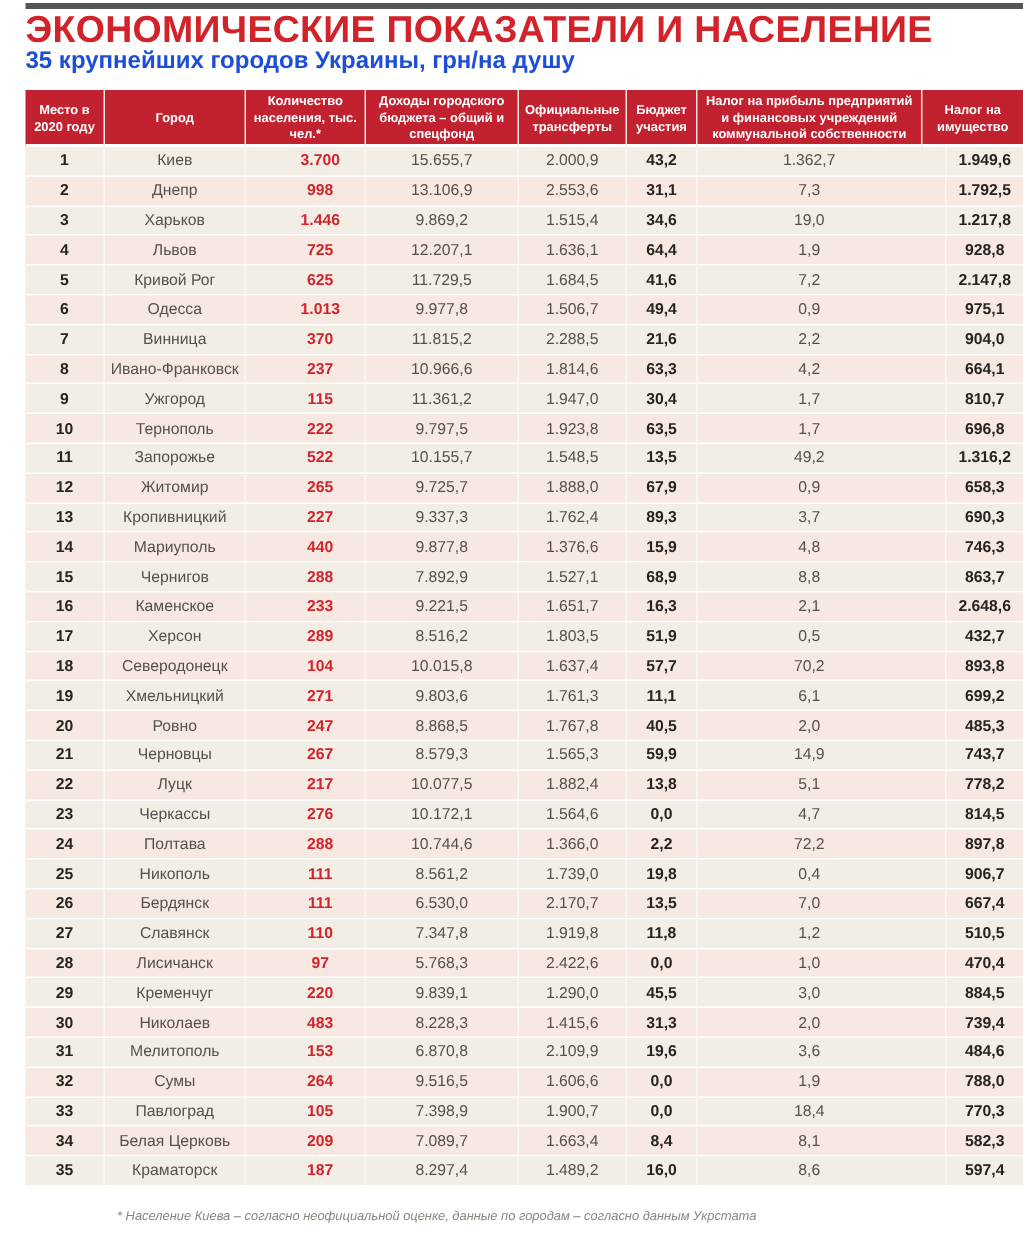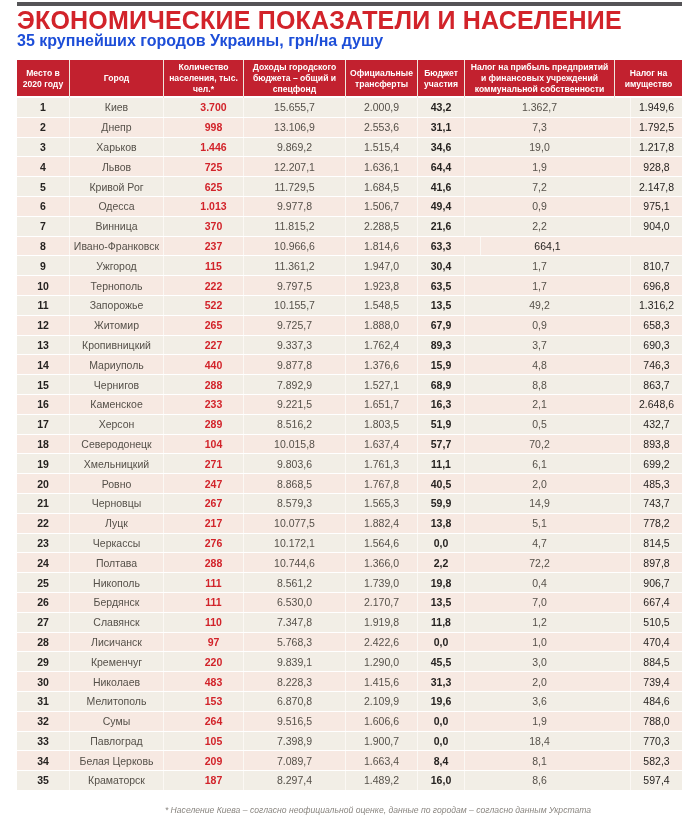--- a/index.html
+++ b/index.html
@@ -39,24 +39,24 @@
   .td {
     display: flex; align-items: center; justify-content: center; text-align: center;
     font-size: 10.5px; color: #555049; border-left: 1px solid #fbf8f4;
     overflow: hidden; white-space: nowrap;
   }
   .td:first-child { border-left: none; }
   .td.c0 { font-weight: bold; color: #262321; }
   .td.c1 { color: #555049; }
   .td.c2 { font-weight: bold; color: #d2232a; padding-left: 20px; }
   .td.c5 { font-weight: bold; color: #262321; }
-  .td.c7 { font-weight: normal; color: #262321; margin-left: 16px; }
+  .td.c7 { font-weight: bold; color: #262321; margin-left: 16px; }
   .footnote {
     position: absolute; right: 4px; top: 805px; width: 600px;
-    font-size: 8.6px; font-style: italic; color: #8a8680; text-align: center;
+    font-size: 8.6px; font-style: italic; color: #8a8680; text-align: left;
   }
 </style>
 </head>
 <body>
 
 <div class="page">
   <div class="top-bar"></div>
   <h1 class="page-title">ЭКОНОМИЧЕСКИЕ ПОКАЗАТЕЛИ И НАСЕЛЕНИЕ</h1>
   <h2 class="page-subtitle">35 крупнейших городов Украины, грн/на душу</h2>
   <div class="table-wrap">
@@ -141,20 +141,21 @@
           <div class="td c6">2,2</div>
           <div class="td c7">904,0</div>
         </div>
         <div class="tr even">
           <div class="td c0">8</div>
           <div class="td c1">Ивано-Франковск</div>
           <div class="td c2">237</div>
           <div class="td c3">10.966,6</div>
           <div class="td c4">1.814,6</div>
           <div class="td c5">63,3</div>
+          <div class="td c6">4,2</div>
           <div class="td c7">664,1</div>
         </div>
         <div class="tr odd">
           <div class="td c0">9</div>
           <div class="td c1">Ужгород</div>
           <div class="td c2">115</div>
           <div class="td c3">11.361,2</div>
           <div class="td c4">1.947,0</div>
           <div class="td c5">30,4</div>
           <div class="td c6">1,7</div>

